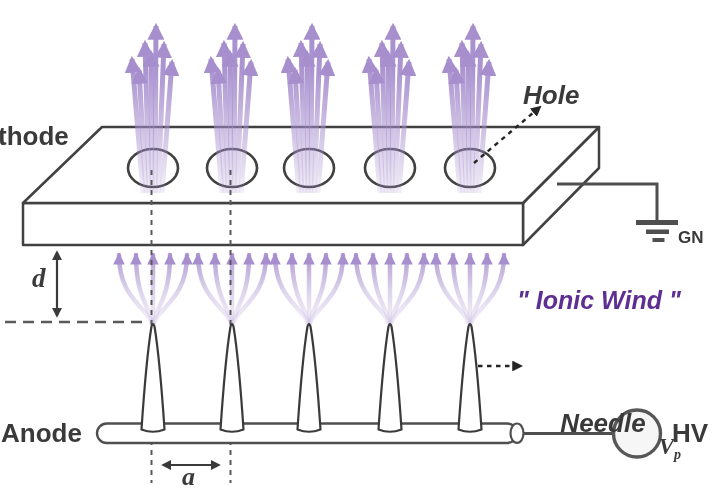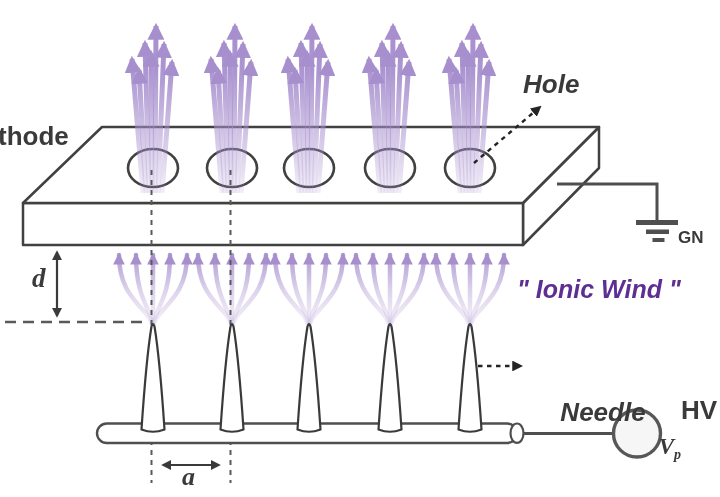--- a/index.html
+++ b/index.html
@@ -5,30 +5,30 @@
   html,body{margin:0;padding:0;}
   body{
     width:720px;height:497px;overflow:hidden;background:#ffffff;
     font-family:"Liberation Sans", sans-serif;position:relative;
   }
   #stage{position:absolute;left:0;top:0;width:720px;height:497px;}
   #diagram{position:absolute;left:0;top:0;}
   .lbl{position:absolute;color:var(--text);font-weight:bold;white-space:pre;}
   .sans{font-family:"Liberation Sans", sans-serif;}
   .serifit{font-family:"Liberation Serif", serif;font-style:italic;}
-  .it{font-style:italic;}
+  .it{font-style:italic;margin-top:11px;}
   #cathode-label{left:-2px;top:121px;font-size:26px;}
   #hole-label{left:523px;top:69px;font-size:26px;}
   #gnd-label{left:678px;top:228px;font-size:17px;}
   #ionic-wind-label{left:517px;top:275px;font-size:25px;color:var(--purpleText);}
   #corona-label{left:537px;top:335px;width:132px;text-align:center;font-size:26px;line-height:31px;}
   #anode-label{left:1px;top:418px;font-size:26px;}
   #d-label{left:32px;top:263px;font-size:27px;}
   #a-label{left:182px;top:462px;font-size:26px;}
-  #hv-label{left:672px;top:395px;font-size:26px;margin-left:9px;}
+  #hv-label{left:672px;top:418px;font-size:26px;}
   #vp-label{left:613px;top:434px;width:68px;text-align:right;font-size:23px;font-weight:bold;}
   #vp-label .sub{font-size:14px;vertical-align:-5px;}
 </style>
 </head>
 <body style="--text: #3a3a3a; --purpleText: #5e2f93;">
 
 <div id="stage">
   <svg id="diagram" width="720" height="497" viewBox="0 0 720 497">
       <defs>
         <linearGradient id="bundleGrad" x1="0" y1="200" x2="0" y2="15" gradientUnits="userSpaceOnUse">
@@ -186,20 +186,21 @@
   <div id="hole-label" class="lbl sans it">Hole</div>
 
   <div id="gnd-label" class="lbl sans">GN</div>
 
   <div id="ionic-wind-label" class="lbl sans it">" Ionic Wind "</div>
 
   <div id="corona-label" class="lbl sans it">
     <div>Needle</div>
   </div>
 
+  <div id="anode-label" class="lbl sans">Anode</div>
 
   <div id="d-label" class="lbl serifit">d</div>
 
   <div id="a-label" class="lbl serifit">a</div>
 
   <div id="hv-label" class="lbl sans">HV</div>
 
   <div id="vp-label" class="lbl serifit"><span>V</span><span class="sub">p</span></div>
 </div>
 

